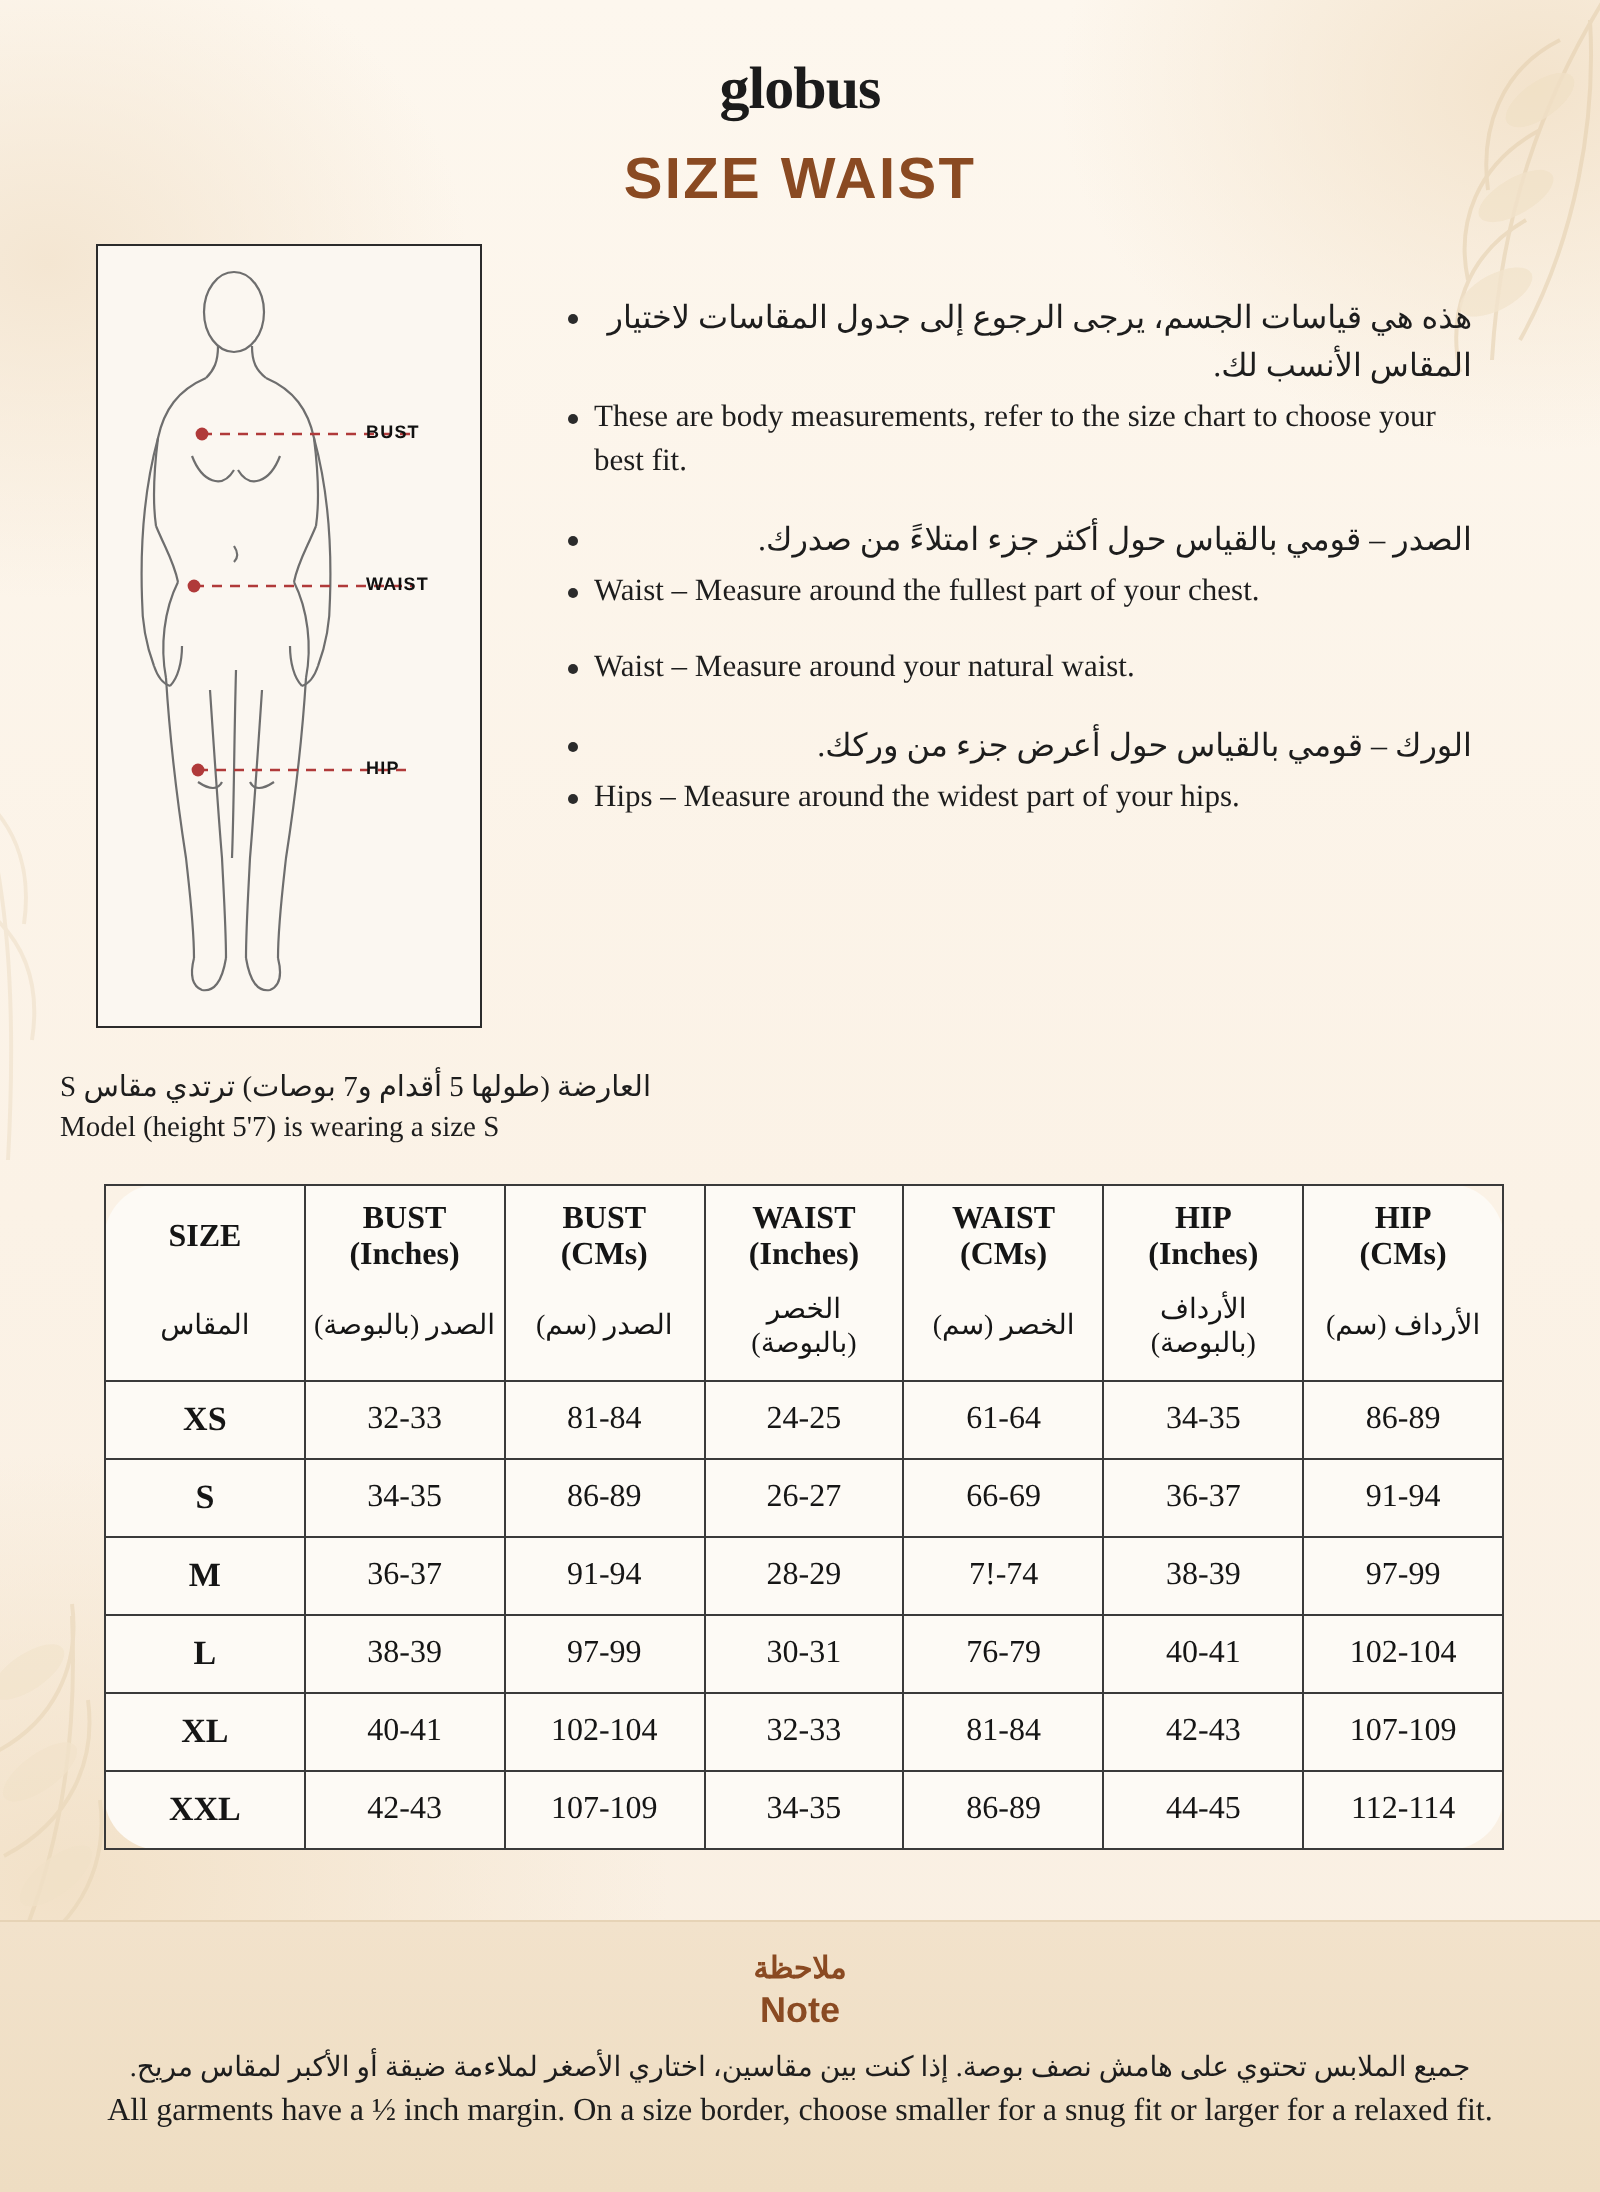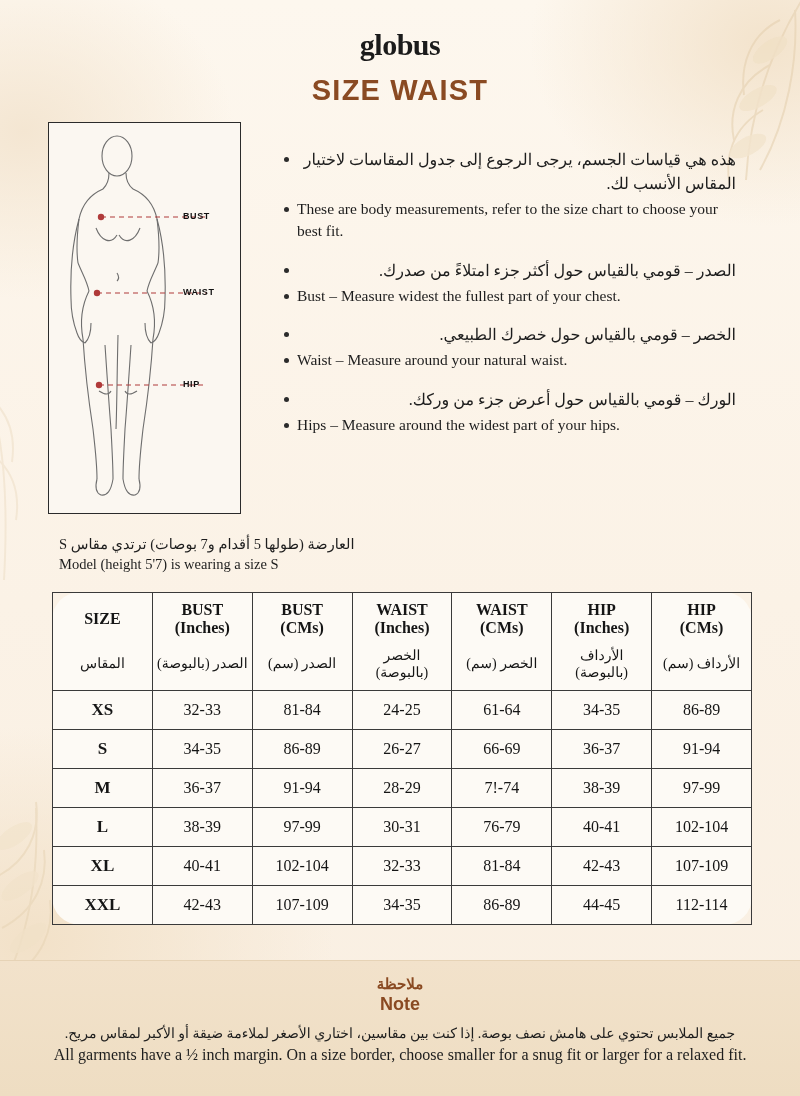--- a/index.html
+++ b/index.html
@@ -101,21 +101,21 @@
   .en {
     font-size: 15.5px;
     line-height: 1.45;
     color: #1d1d1d;
     flex: 1;
   }
 
   
   .model-caption {
     position: absolute;
-    top: 534px; left: 59px;
+    top: 534px; left: 30px;
     width: 420px;
   }
   .model-caption .ar-line {
     direction: rtl; text-align: left;
     font-size: 14.5px; color: #1d1d1d;
     line-height: 1.4;
   }
   .model-caption .en-line {
     font-size: 14.5px; color: #1d1d1d; line-height: 1.4;
   }
@@ -314,29 +314,25 @@
       </div>
     </div>
 
     <div class="note-group">
       <div class="bullet-row">
         <span class="dot"></span>
         <span class="ar">الصدر – قومي بالقياس حول أكثر جزء امتلاءً من صدرك.</span>
       </div>
       <div class="bullet-row">
         <span class="dot"></span>
-        <span class="en">Bust – Measure widest the fullest part of your chest.</span>
+        <span class="en">Waist – Measure around the fullest part of your chest.</span>
       </div>
     </div>
 
     <div class="note-group">
-      <div class="bullet-row">
-        <span class="dot"></span>
-        <span class="ar">الخصر – قومي بالقياس حول خصرك الطبيعي.</span>
-      </div>
       <div class="bullet-row">
         <span class="dot"></span>
         <span class="en">Waist – Measure around your natural waist.</span>
       </div>
     </div>
 
     <div class="note-group">
       <div class="bullet-row">
         <span class="dot"></span>
         <span class="ar">الورك – قومي بالقياس حول أعرض جزء من وركك.</span>

